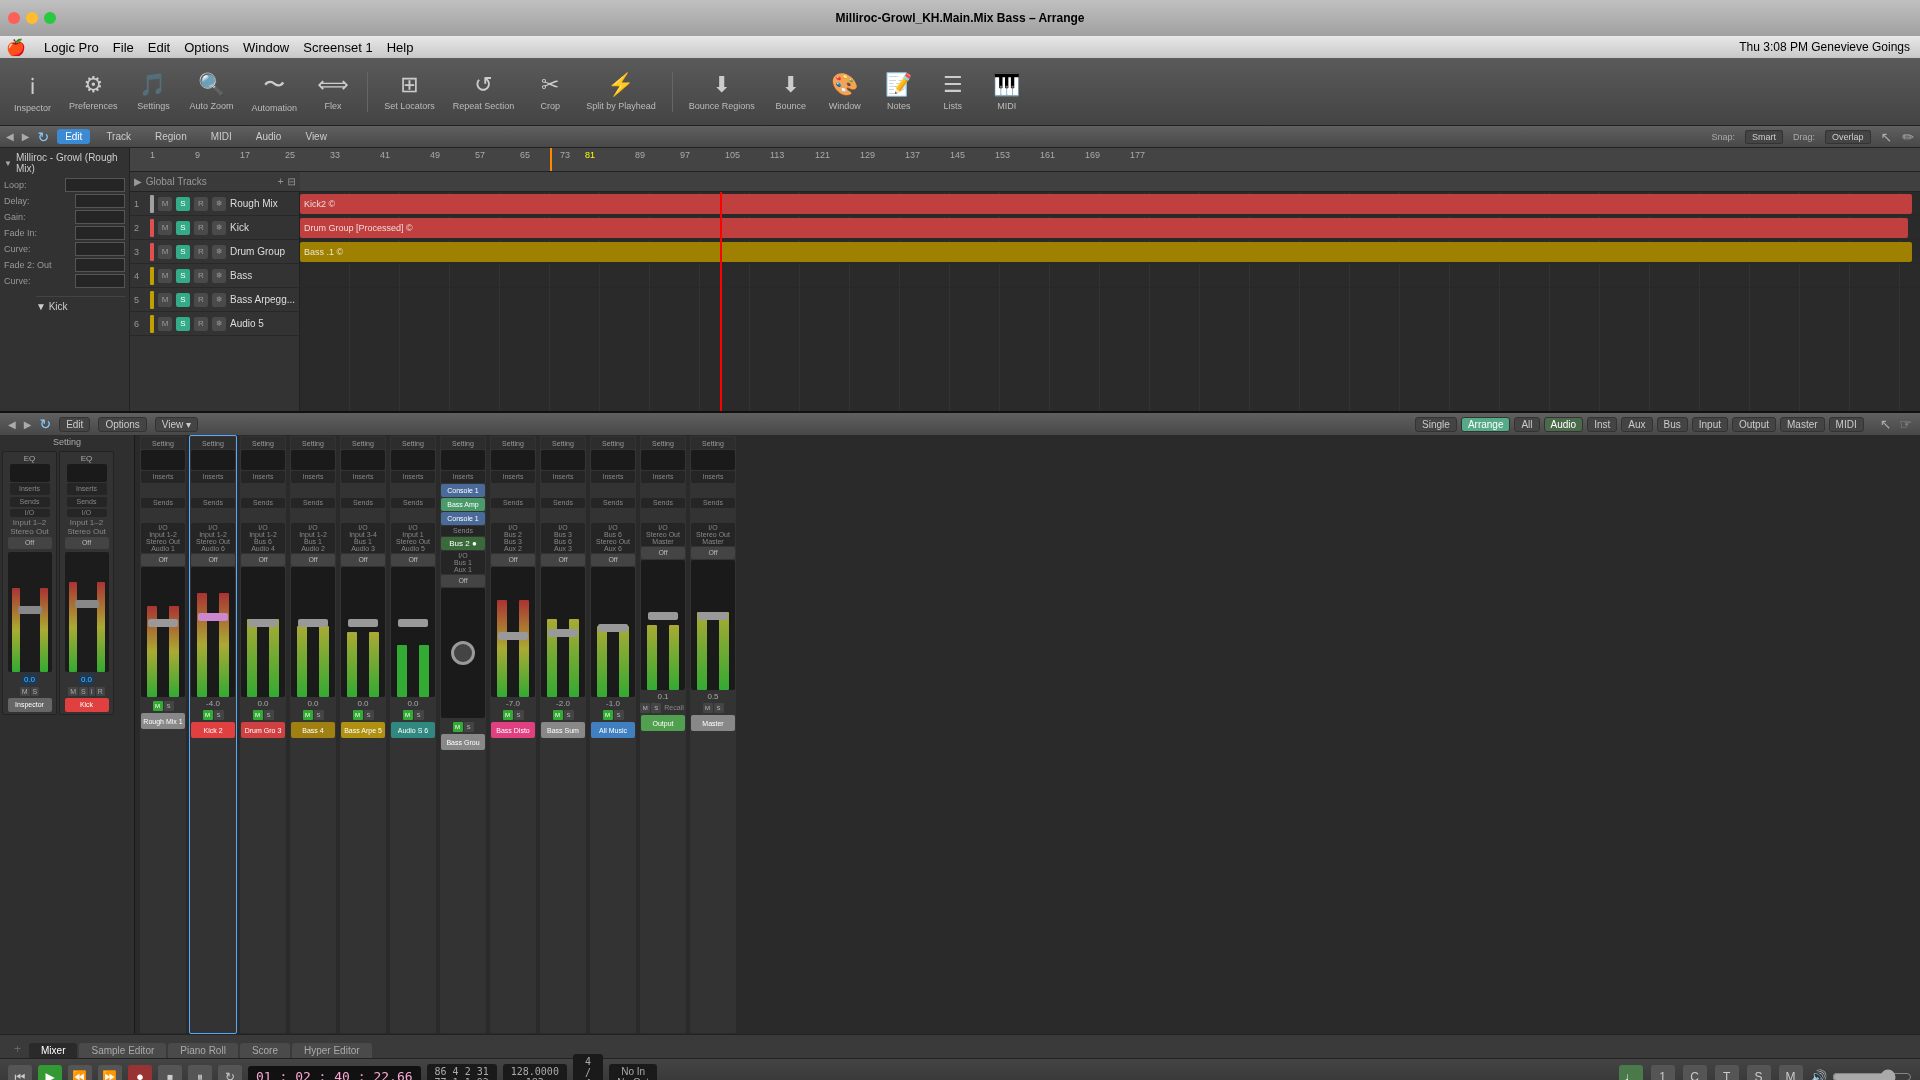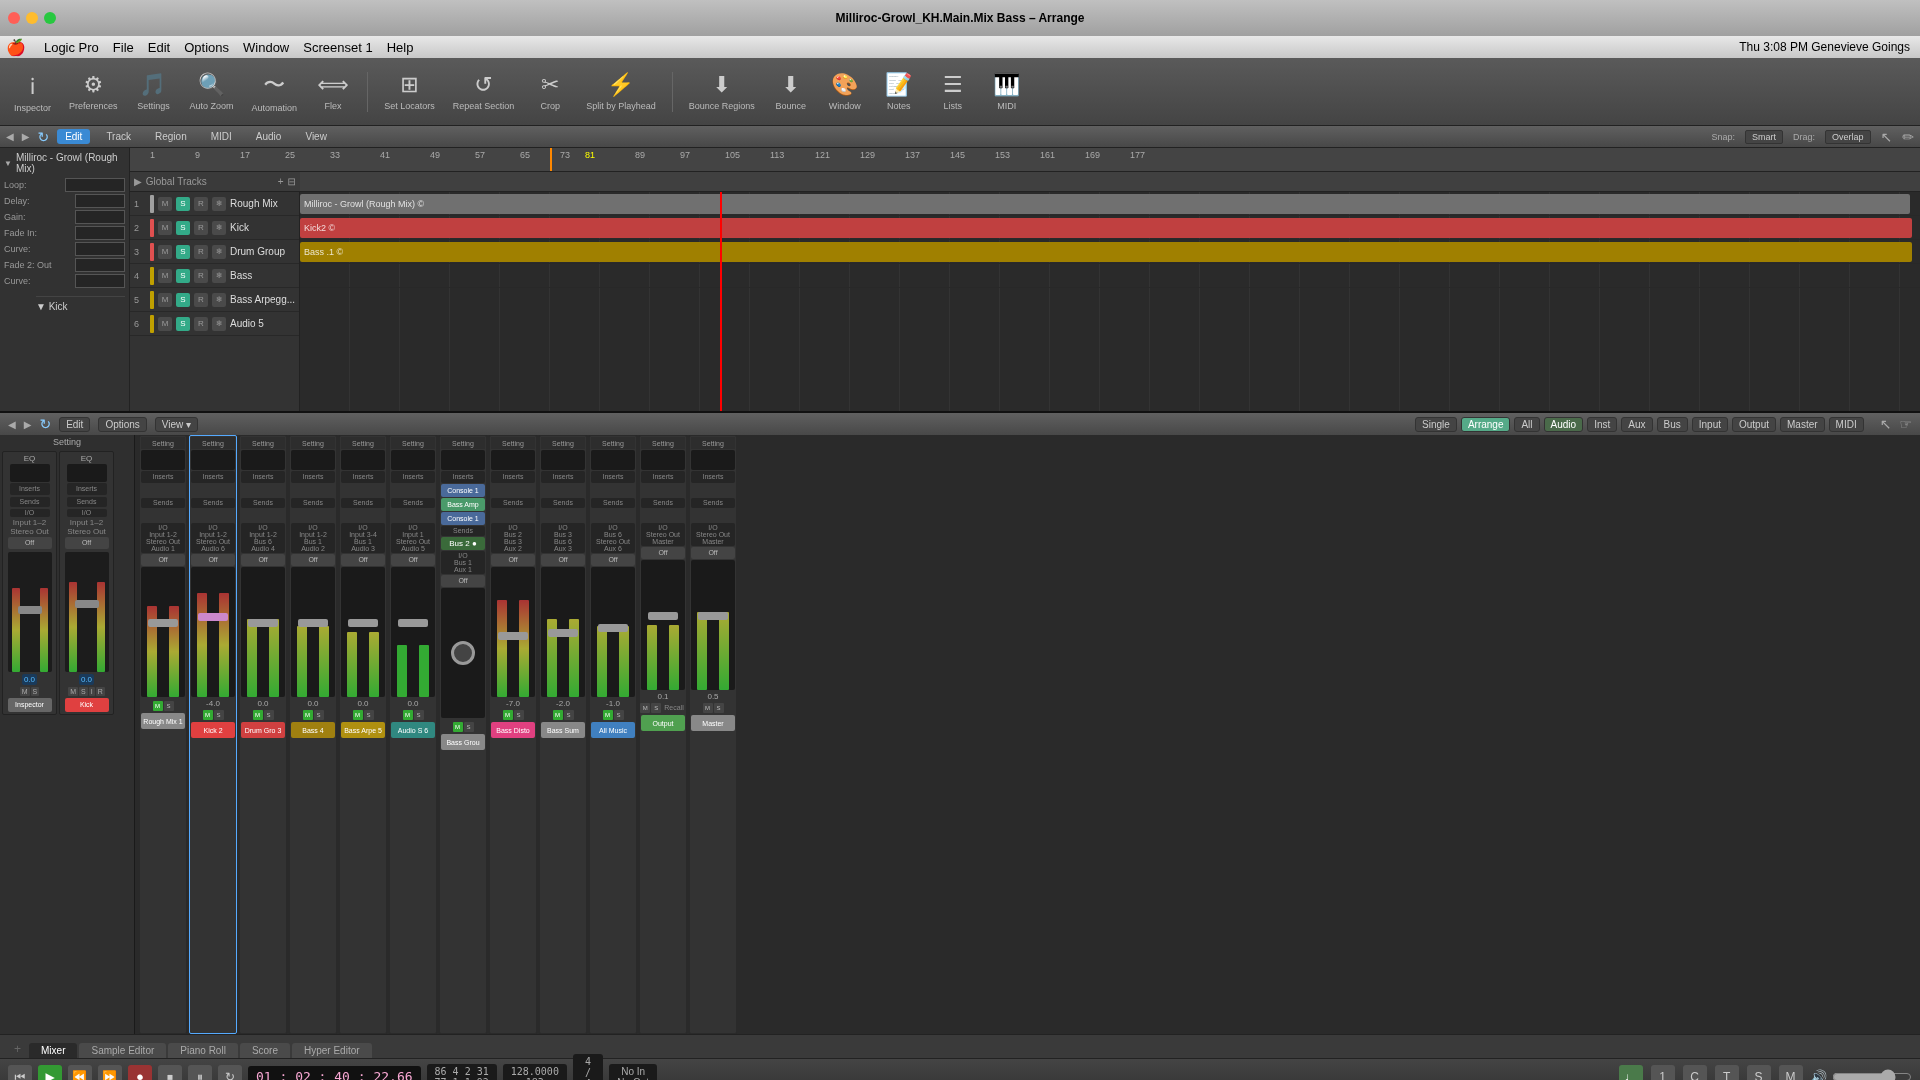--- a/index.html
+++ b/index.html
@@ -806,32 +806,32 @@
               <span class="track-icon-btn">❄</span>
               <span class="track-name">Audio 5</span>
             </div>
           </div>
 
           <div id="track-content">
             <div class="grid-bg"></div>
 
             <div class="playhead" style="left:420px;"></div>
 
-            <div class="track-lane">
-              <div class="track-region" style="left:0; right:10px; background:#707070;">
-                <span>Milliroc - Growl (Rough Mix) ©</span>
-              </div>
-            </div>
 
             <div class="track-lane">
               <div class="track-region" style="left:0; right:8px; background:#c04040;">
                 <span>Kick2 ©</span>
               </div>
             </div>
 
+            <div class="track-lane">
+              <div class="track-region" style="left:0; right:12px; background:#c04040;">
+                <span>Drum Group [Processed] ©</span>
+              </div>
+            </div>
 
             <div class="track-lane">
               <div class="track-region" style="left:0; right:8px; background:#a08000;">
                 <span>Bass .1 ©</span>
               </div>
             </div>
 
 
             <div class="track-lane"></div>
           </div>

